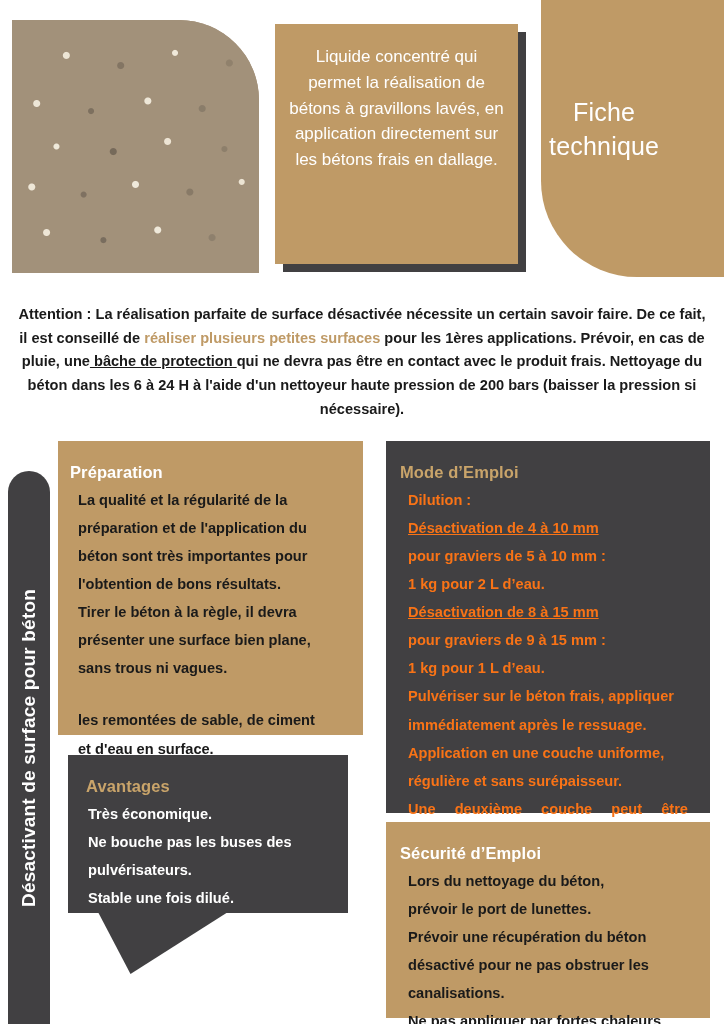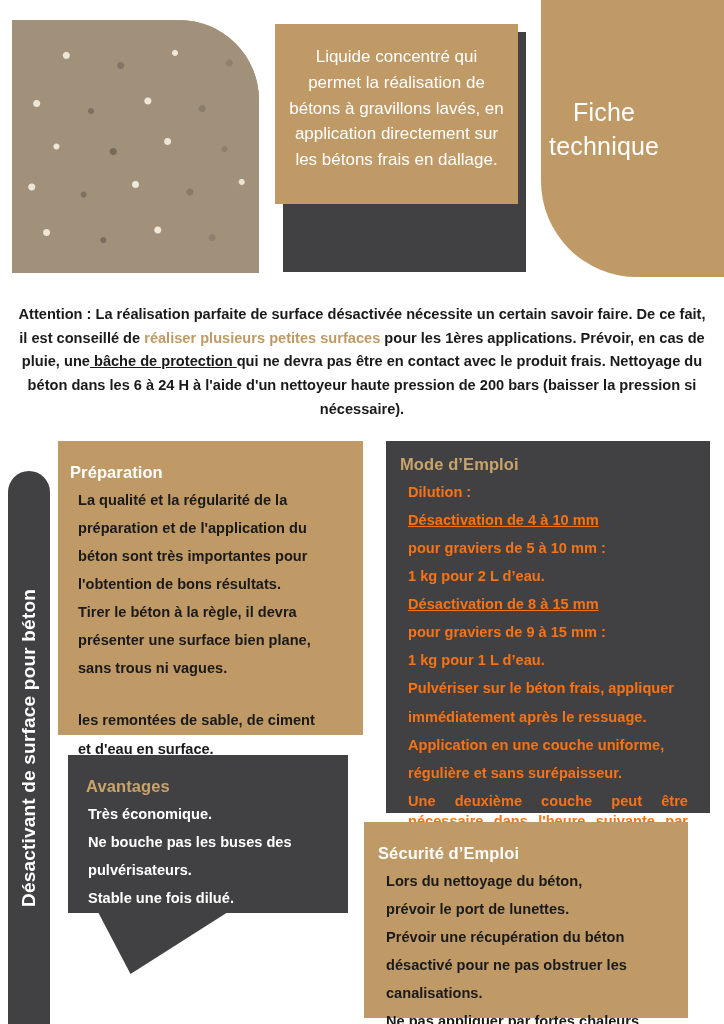--- a/index.html
+++ b/index.html
@@ -123,21 +123,21 @@
   
   #intro-shadow {
     position: absolute;
     left: 283px; top: 32px;
     width: 243px; height: 240px;
     background: #414042;
   }
   #intro-box {
     position: absolute;
     left: 275px; top: 24px;
-    width: 243px; height: 180px;
+    width: 243px; height: 240px;
     background: #bf9a66;
     box-sizing: border-box;
     padding: 20px 14px 10px 14px;
     display: flex;
     align-items: flex-start;
     justify-content: center;
   }
   #intro-box .intro-text {
     color: #ffffff;
     font-size: 17px;
@@ -209,21 +209,21 @@
     background: #bf9a66;
   }
   #prep h3 { color: #ffffff; }
   #prep .line { color: #1a1a1a; }
 
   
   #mode {
     left: 386px; top: 441px;
     width: 324px; height: 372px;
     background: #414042;
-    padding: 2px 14px 12px 14px;
+    padding: 10px 14px 12px 14px;
   }
   #mode h3 { color: #c9a46a; }
   #mode .line { color: #f97316; }
   #mode .justified { text-align: justify; text-align-last: left; }
 
   
   #avantages {
     left: 68px; top: 755px;
     width: 280px; height: 158px;
     background: #414042;
@@ -234,21 +234,21 @@
   #bubble-tail {
     position: absolute;
     left: 98px; top: 912px;
     width: 130px; height: 62px;
     background: #414042;
     clip-path: polygon(0 0, 100% 0, 25% 100%);
   }
 
   
   #securite {
-    left: 364px; top: 822px;
+    left: 386px; top: 822px;
     width: 324px; height: 196px;
     background: #bf9a66;
     padding: 10px 22px 12px 14px;
   }
   #securite h3 { color: #ffffff; }
   #securite .line { color: #1a1a1a; }
 </style>
 </head>
 <body>
 

